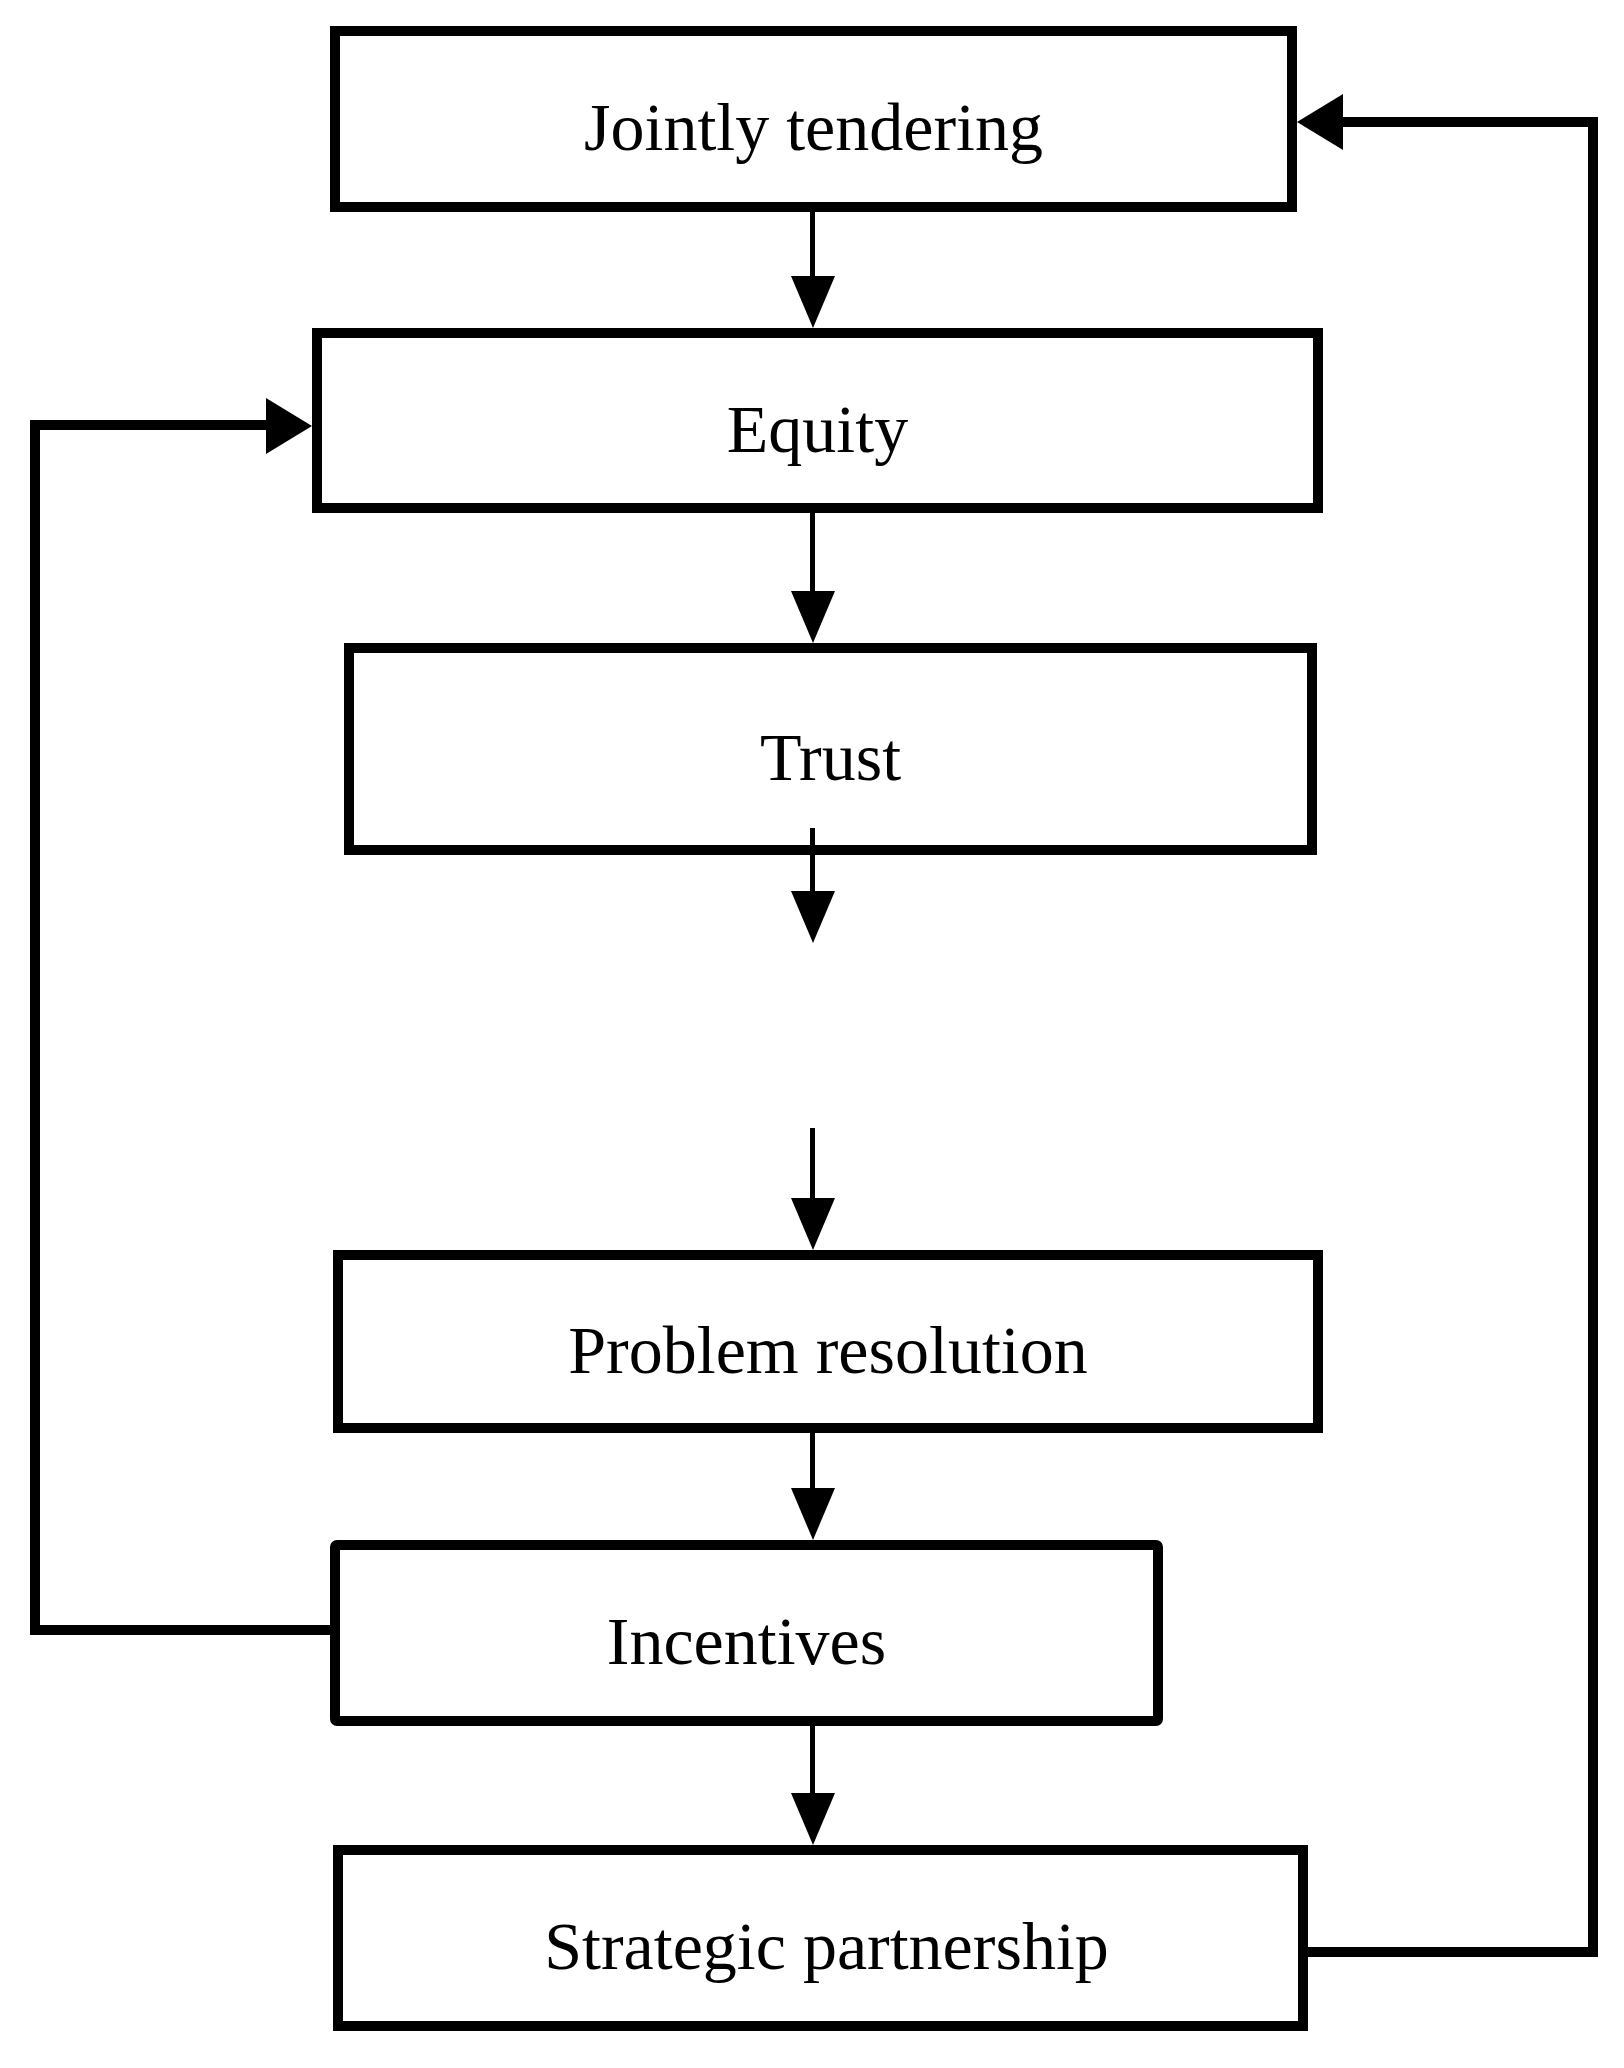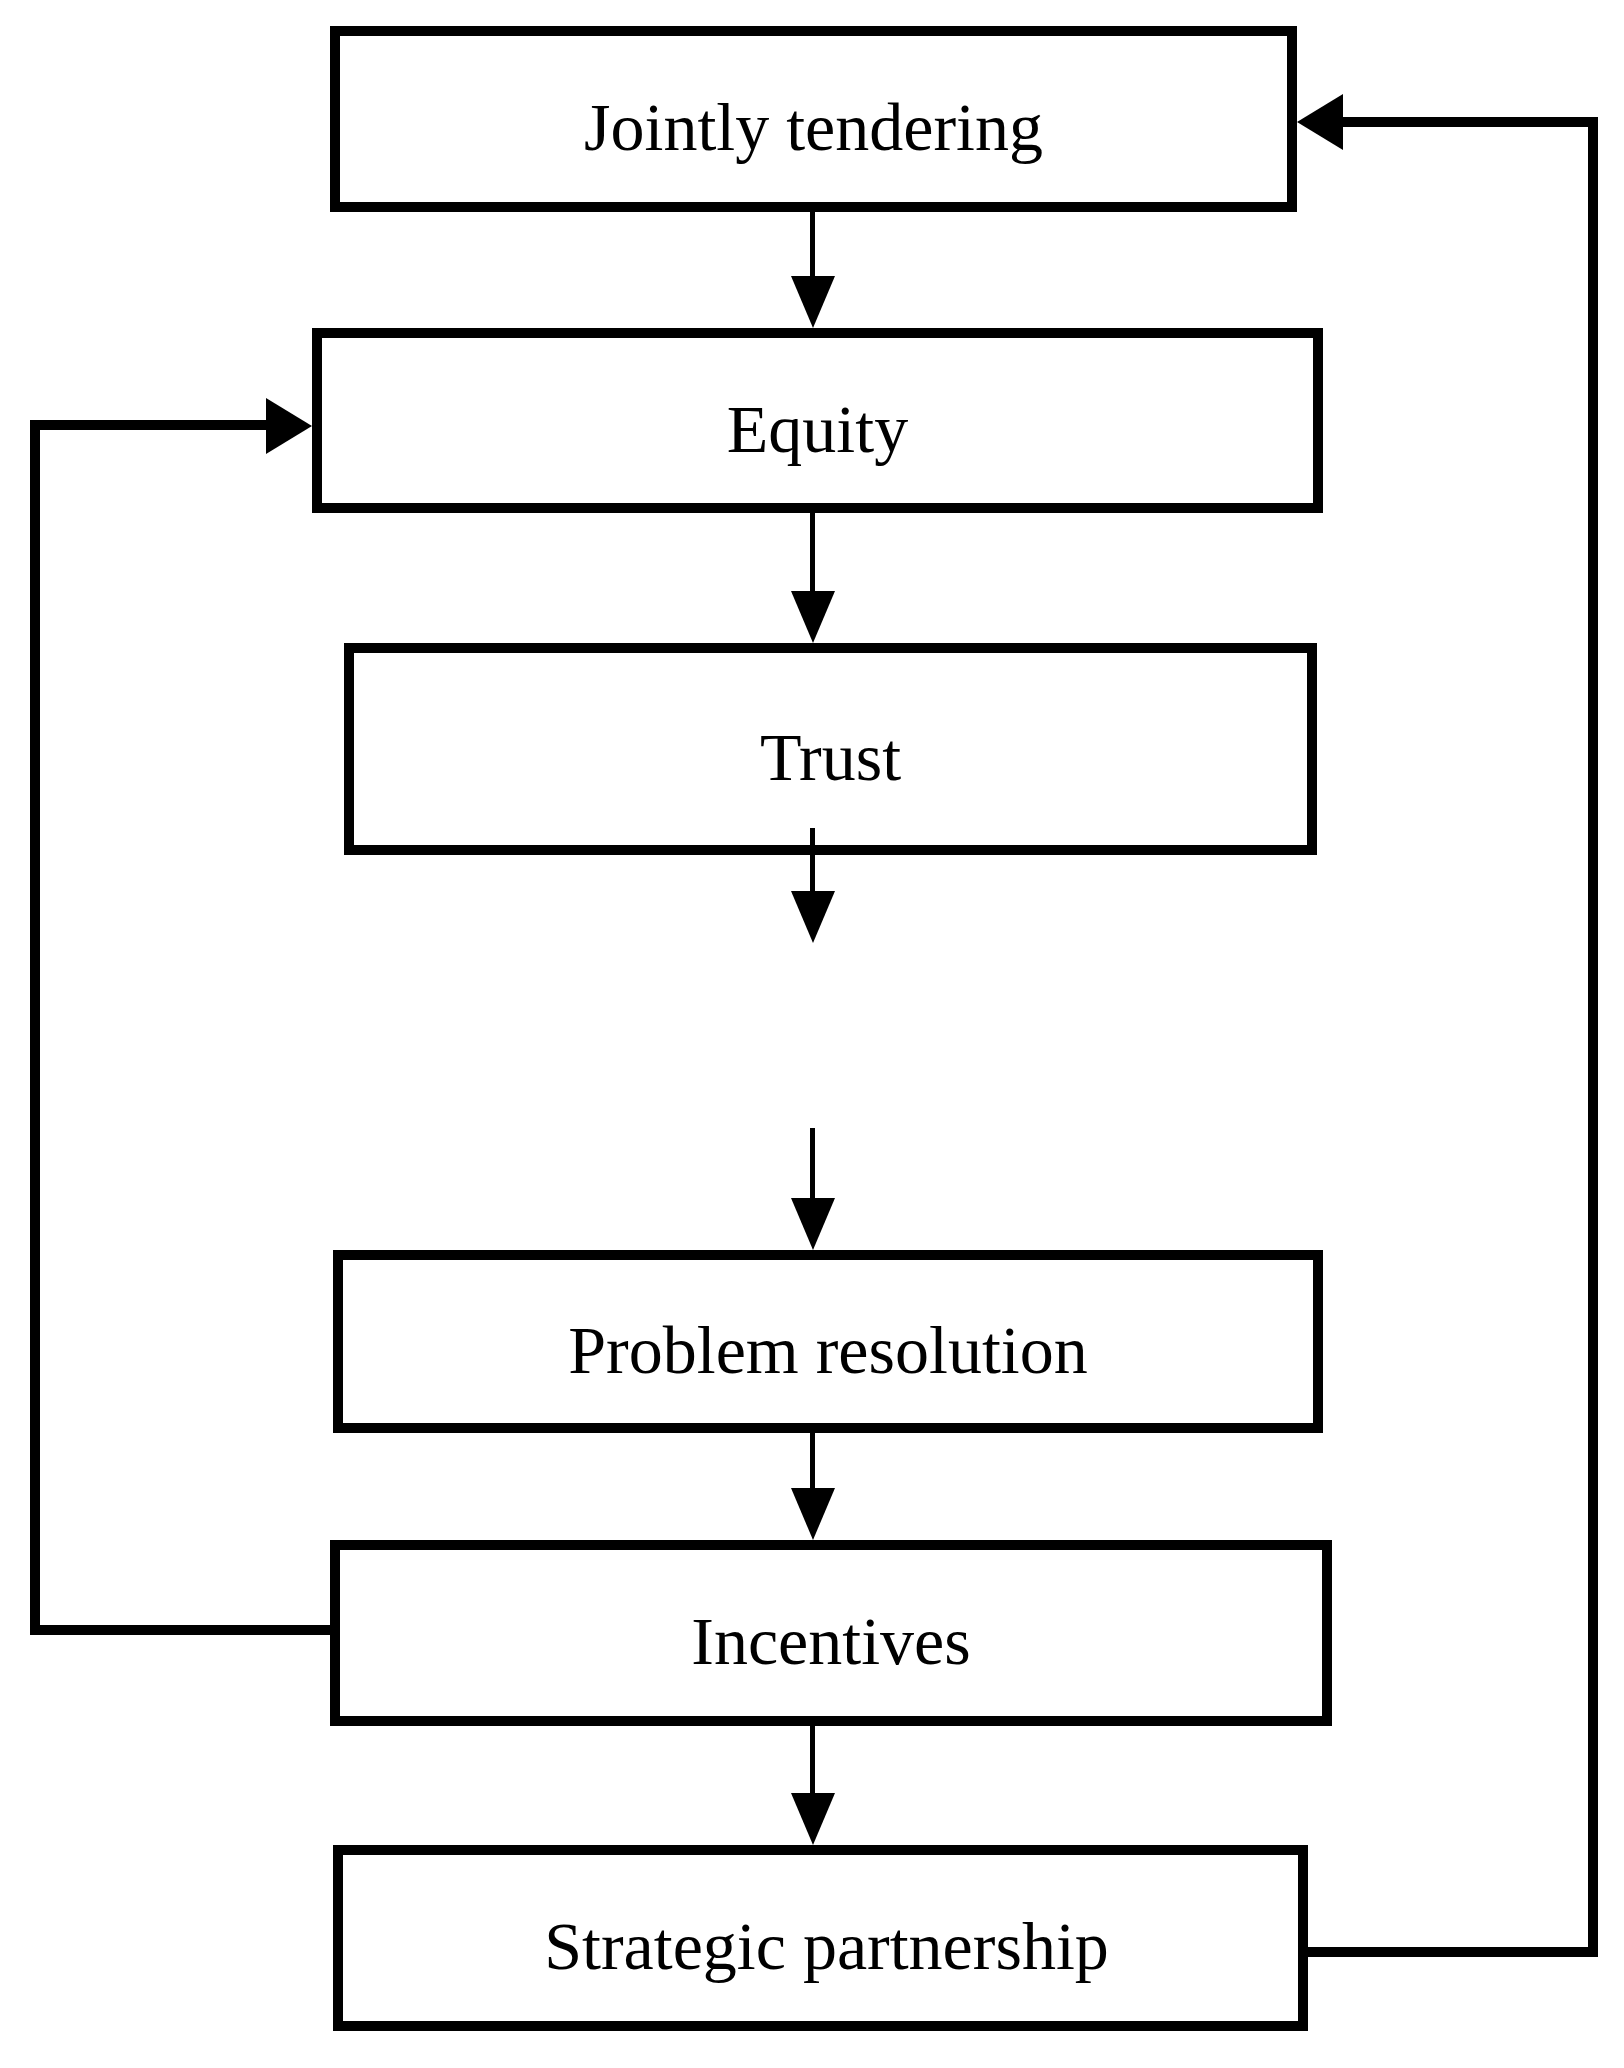--- a/index.html
+++ b/index.html
@@ -28,21 +28,21 @@
     line-height: 1;
     color: #000000;
     white-space: nowrap;
   }
   
   .n-jointly   { left: 330px; top: 26px;   width: 967px;  height: 186px; }
   .n-equity    { left: 312px; top: 328px;  width: 1011px;  height: 185px; }
   .n-trust     { left: 320px; top: 643px;  width: 973px;  height: 212px; margin-left: 24px; }
   .n-effcomm   { left: 328px; top: 943px;  width: 1004px; height: 185px; }
   .n-problem   { left: 333px; top: 1250px; width: 990px;  height: 183px; }
-  .n-incentive { left: 330px; top: 1540px; width: 1002px;  height: 186px; }
+  .n-incentive { left: 330px; top: 1540px; width: 833px;  height: 186px; border-radius: 7px; }
   .n-strategic { left: 333px; top: 1845px; width: 975px;  height: 186px; padding-left: 12px; }
 
   
   .stem {
     position: absolute;
     left: 810px;
     width: 5px;
     background: #000000;
   }
   .s0 { top: 212px;  height: 64px; }

